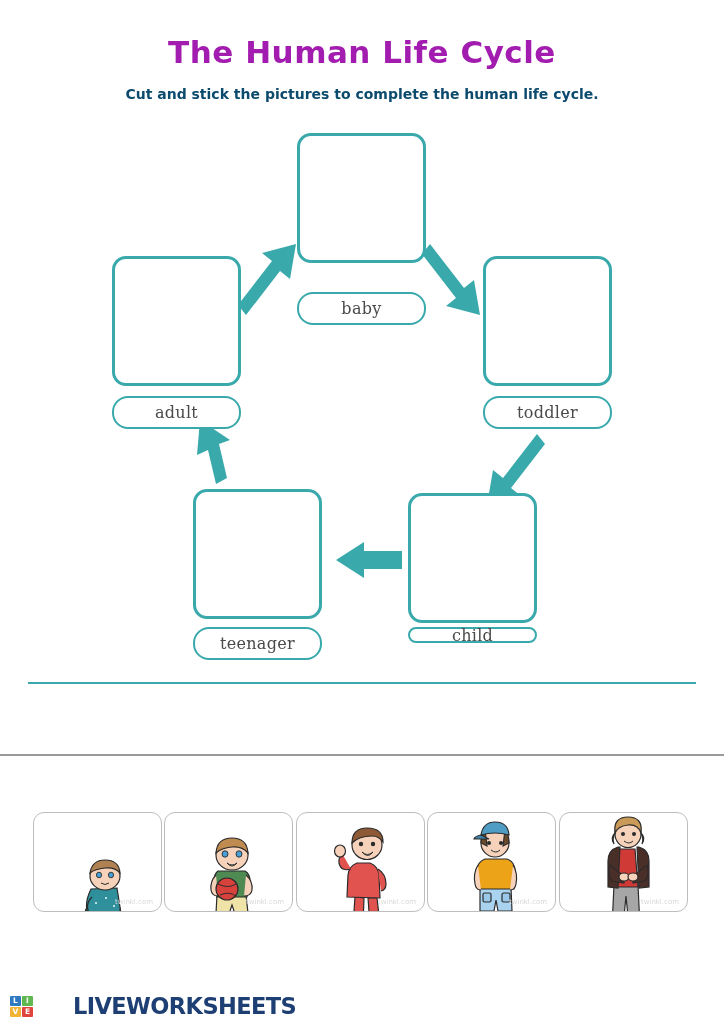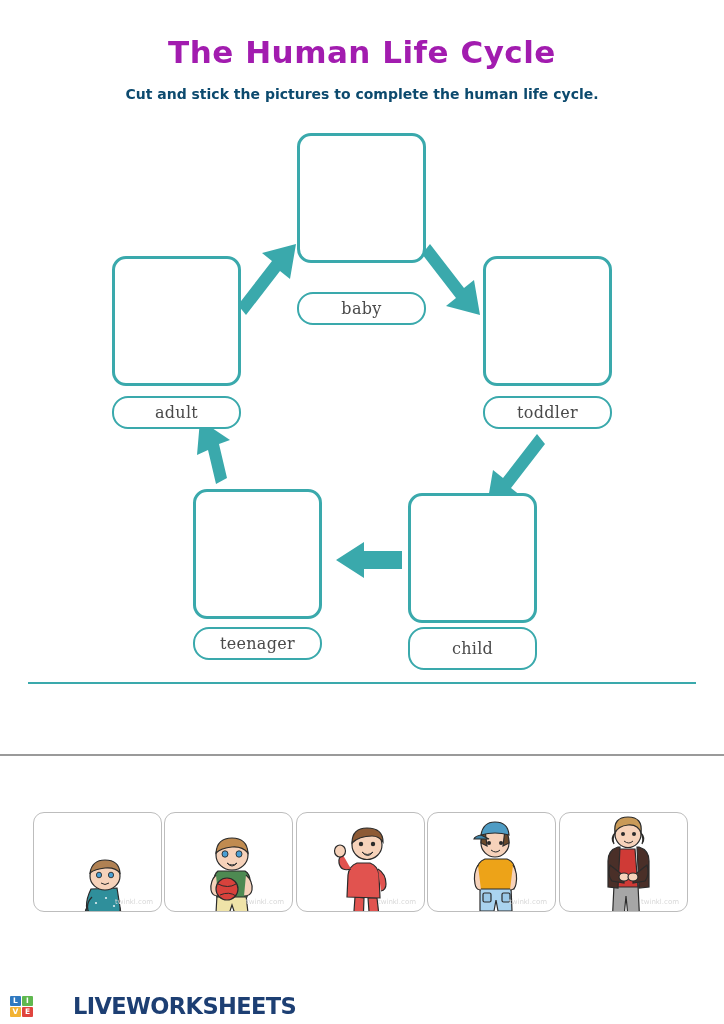--- a/index.html
+++ b/index.html
@@ -89,21 +89,21 @@
   }
 
   
   #box-baby      { left: 297px; top: 133px; width: 129px; height: 130px; }
   #label-baby    { left: 297px; top: 272px; width: 129px; height: 33px; margin-top: 20px; }
 
   #box-toddler   { left: 483px; top: 256px; width: 129px; height: 130px; }
   #label-toddler { left: 483px; top: 396px; width: 129px; height: 33px; }
 
   #box-child     { left: 408px; top: 493px; width: 129px; height: 130px; }
-  #label-child   { left: 408px; top: 627px; width: 129px; height: 43px; }
+  #label-child   { left: 408px; top: 627px; width: 129px; height: 16px; }
 
   #box-teenager  { left: 193px; top: 489px; width: 129px; height: 130px; }
   #label-teenager{ left: 193px; top: 627px; width: 129px; height: 33px; }
 
   #box-adult     { left: 112px; top: 256px; width: 129px; height: 130px; }
   #label-adult   { left: 112px; top: 396px; width: 129px; height: 33px; }
 
   
   #twinkl-rule {
     position: absolute;

